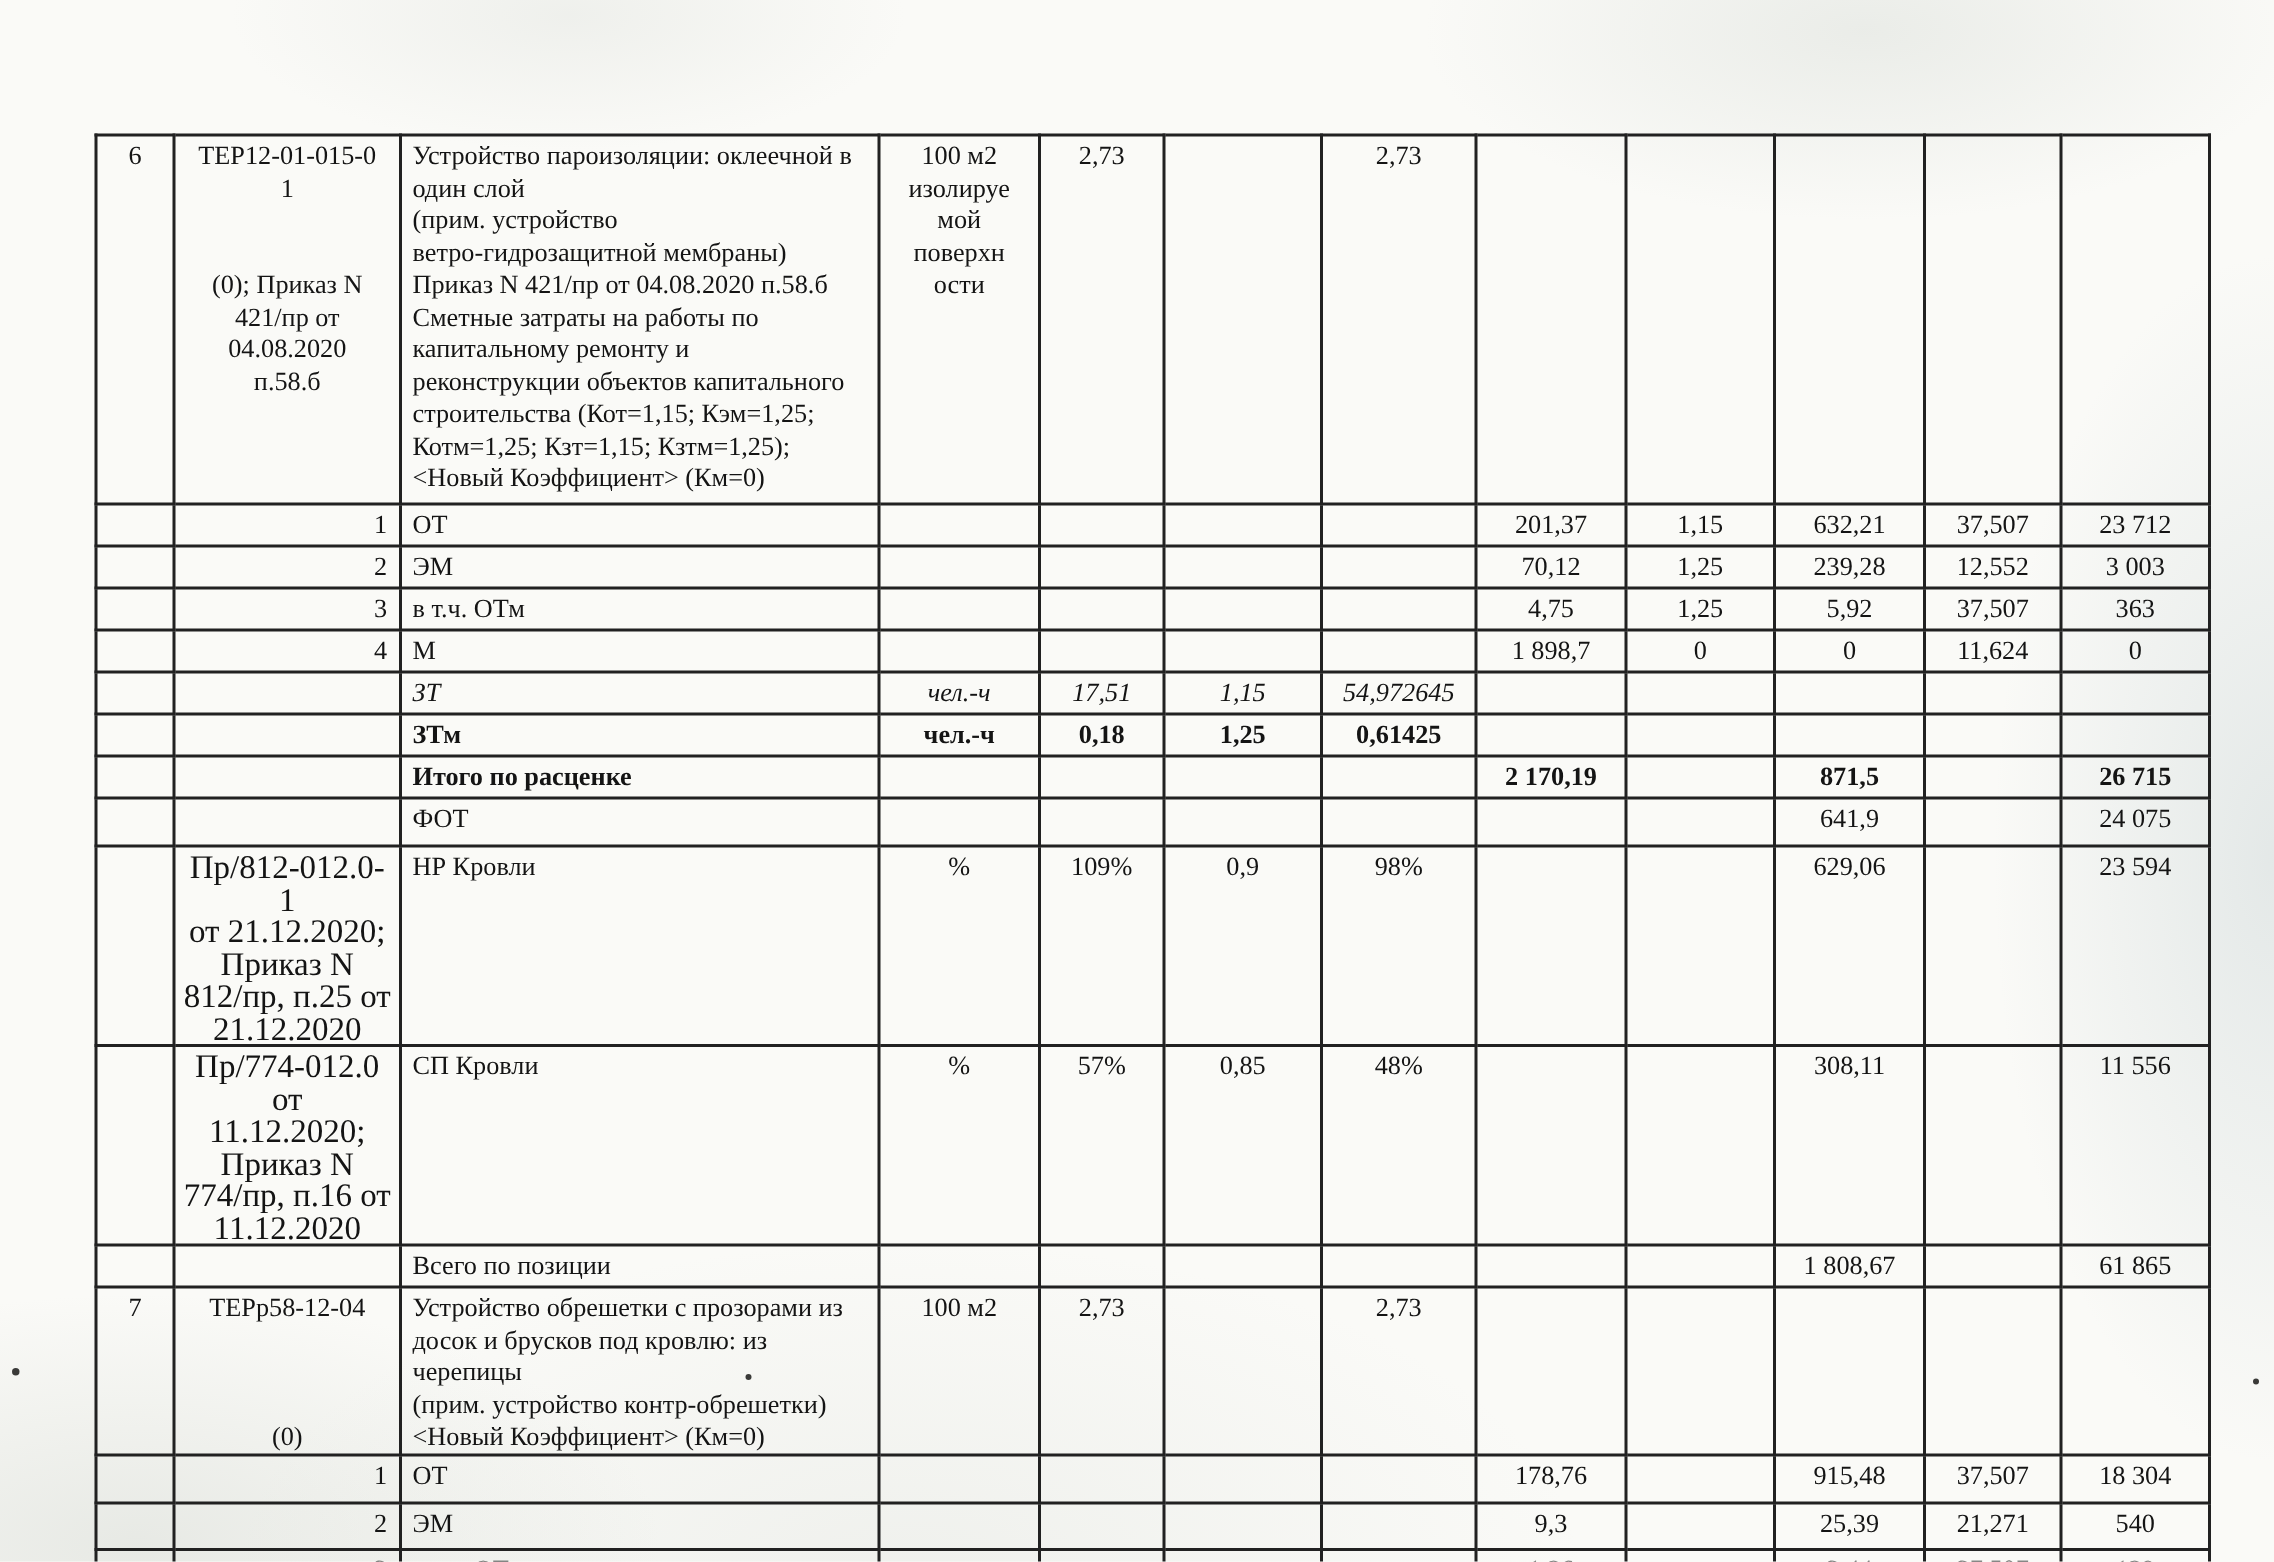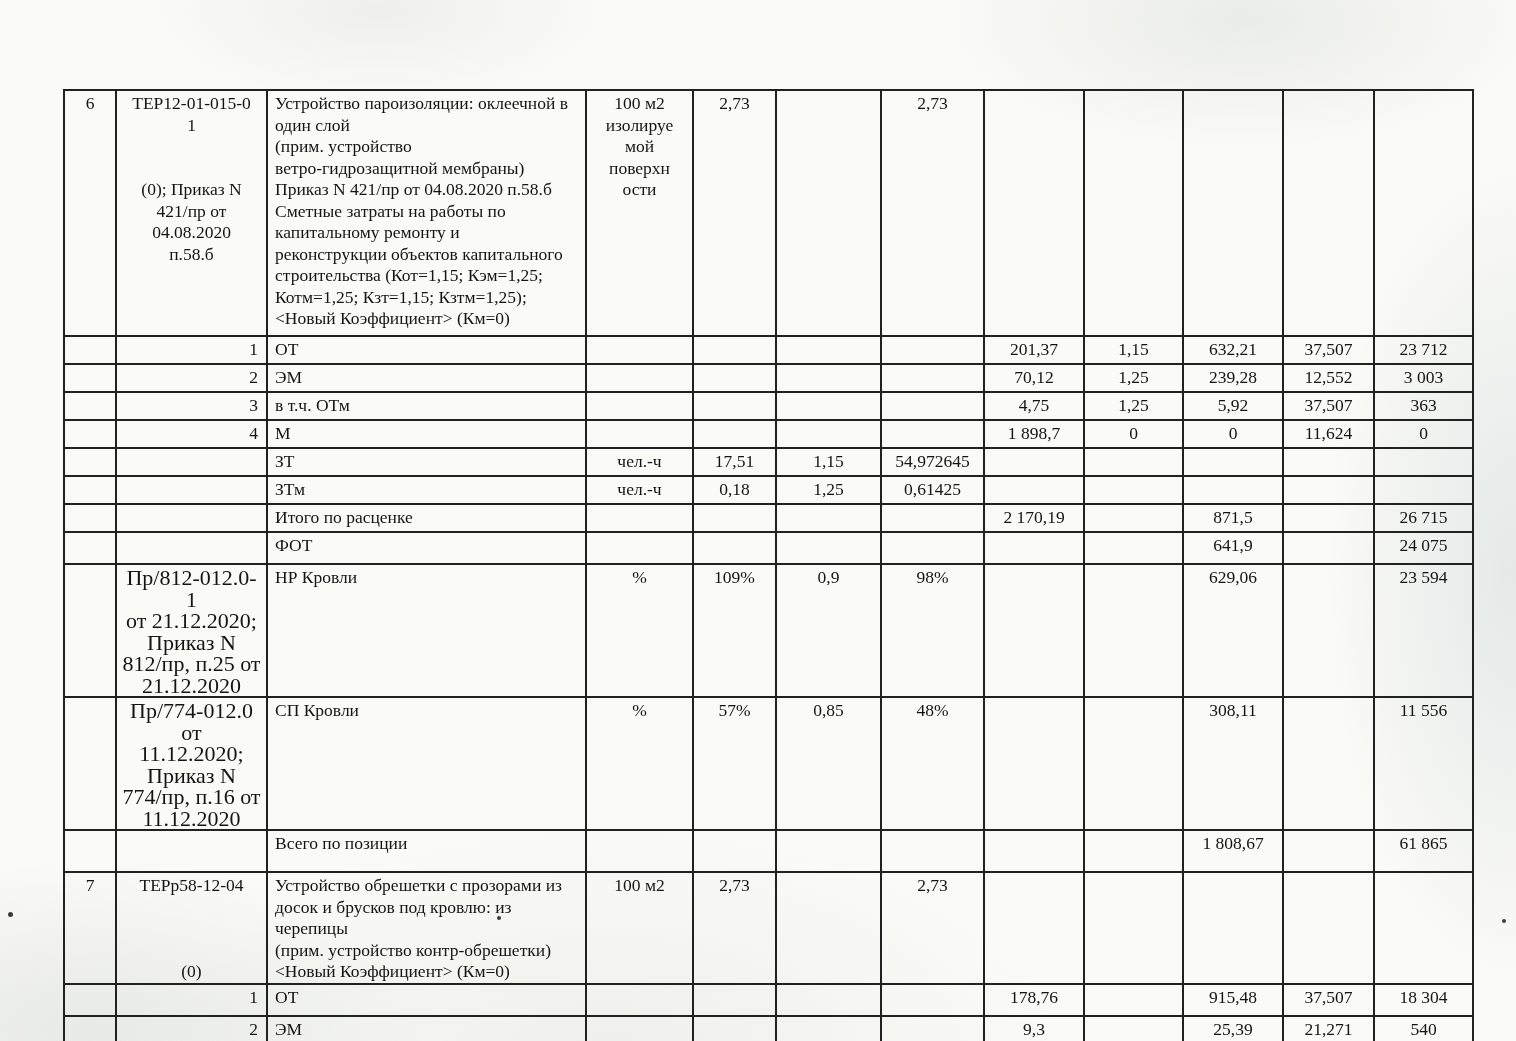--- a/index.html
+++ b/index.html
@@ -139,49 +139,49 @@
         <td class="c3"></td>
         <td class="c4"></td>
         <td class="c5"></td>
         <td class="c6"></td>
         <td class="c7">1 898,7</td>
         <td class="c8">0</td>
         <td class="c9">0</td>
         <td class="c10">11,624</td>
         <td class="c11">0</td>
       </tr>
-      <tr class="sub" style="height: 28px;">
+      <tr class="sub" style="height: 28px; font-style: italic;">
         <td class="c0"></td>
         <td class="c1"></td>
         <td class="c2">ЗТ</td>
         <td class="c3">чел.-ч</td>
         <td class="c4">17,51</td>
         <td class="c5">1,15</td>
         <td class="c6">54,972645</td>
         <td class="c7"></td>
         <td class="c8"></td>
         <td class="c9"></td>
         <td class="c10"></td>
         <td class="c11"></td>
       </tr>
-      <tr class="sub" style="height: 28px;">
+      <tr class="sub" style="height: 28px; font-weight: bold;">
         <td class="c0"></td>
         <td class="c1"></td>
         <td class="c2">ЗТм</td>
         <td class="c3">чел.-ч</td>
         <td class="c4">0,18</td>
         <td class="c5">1,25</td>
         <td class="c6">0,61425</td>
         <td class="c7"></td>
         <td class="c8"></td>
         <td class="c9"></td>
         <td class="c10"></td>
         <td class="c11"></td>
       </tr>
-      <tr class="sub" style="height: 28px;">
+      <tr class="sub" style="height: 28px; font-weight: bold;">
         <td class="c0"></td>
         <td class="c1"></td>
         <td class="c2">Итого по расценке</td>
         <td class="c3"></td>
         <td class="c4"></td>
         <td class="c5"></td>
         <td class="c6"></td>
         <td class="c7">2 170,19</td>
         <td class="c8"></td>
         <td class="c9">871,5</td>
@@ -231,21 +231,21 @@
         <td class="c3">%</td>
         <td class="c4">57%</td>
         <td class="c5">0,85</td>
         <td class="c6">48%</td>
         <td class="c7"></td>
         <td class="c8"></td>
         <td class="c9">308,11</td>
         <td class="c10"></td>
         <td class="c11">11 556</td>
       </tr>
-      <tr class="sub" style="height: 42px; font-family: Liberation Serif, serif;">
+      <tr class="sub" style="height: 28px; font-family: Liberation Serif, serif;">
         <td class="c0"></td>
         <td class="c1"></td>
         <td class="c2">Всего по позиции</td>
         <td class="c3"></td>
         <td class="c4"></td>
         <td class="c5"></td>
         <td class="c6"></td>
         <td class="c7"></td>
         <td class="c8"></td>
         <td class="c9">1 808,67</td>

